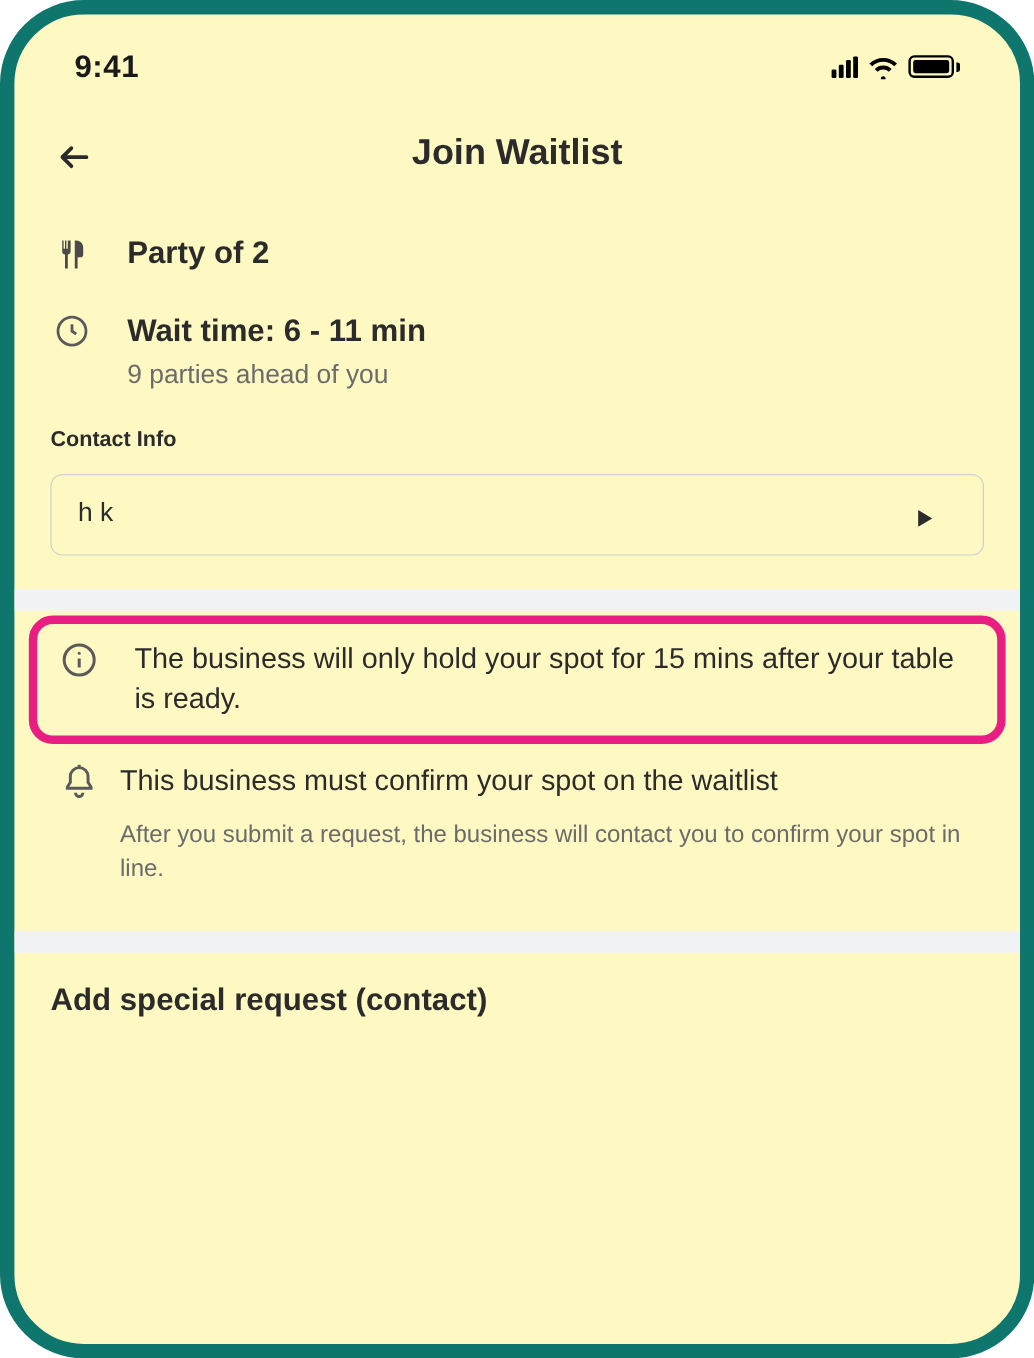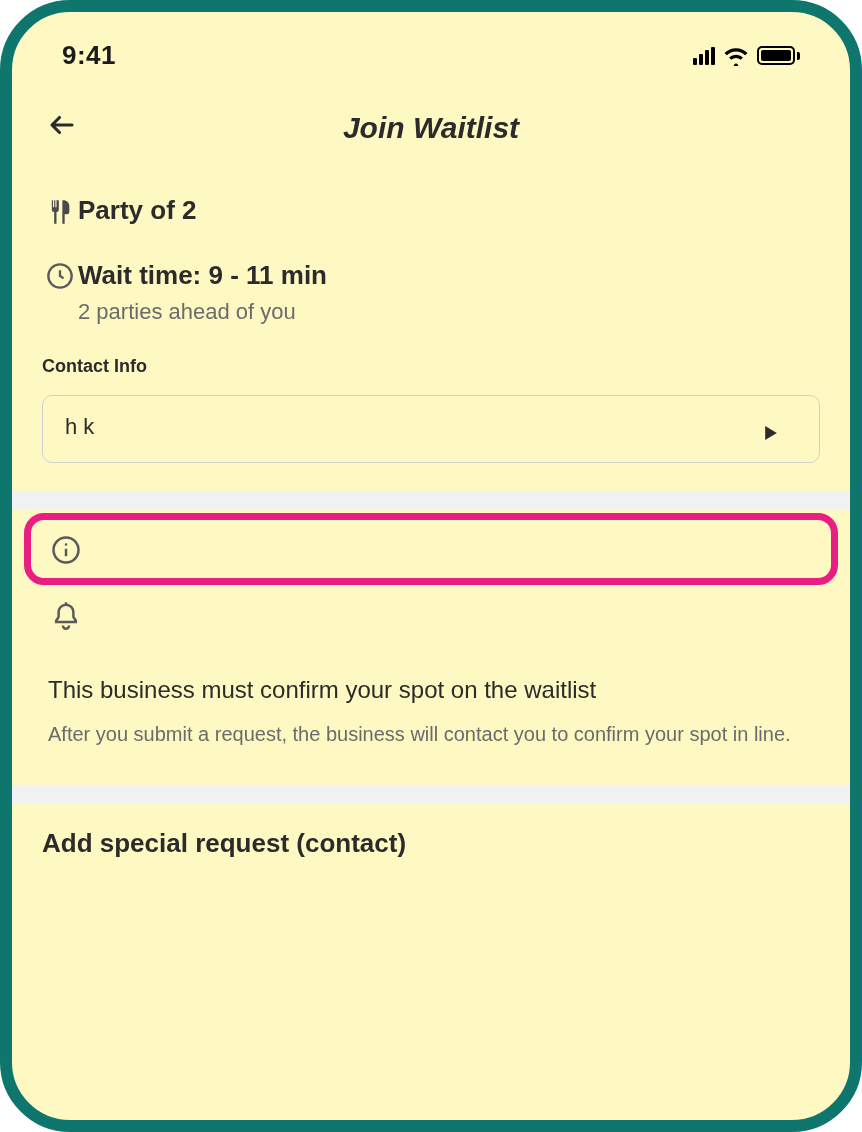--- a/index.html
+++ b/index.html
@@ -76,24 +76,23 @@
     }
     .battery-tip {
       width: 3px;
       height: 8px;
       background: #000;
       border-radius: 0 2px 2px 0;
       margin-left: 2px;
     }
     .header {
       display: flex;
-      align-items: flex-end;
+      align-items: flex-start;
       padding: 30px 30px 10px 30px;
       position: relative;
-      font-style: italic;
     }
     .back-button {
       position: absolute;
       left: 30px;
       width: 40px;
       height: 40px;
       display: flex;
       align-items: center;
       justify-content: center;
       cursor: pointer;
@@ -104,20 +103,21 @@
       font-size: 30px;
       font-weight: 700;
       color: #2b2b2b;
     }
     .content {
       padding: 40px 30px 0 30px;
     }
     .info-row {
       display: flex;
       align-items: flex-start;
+      gap: 28px;
       margin-bottom: 28px;
     }
     .info-icon {
       width: 36px;
       display: flex;
       justify-content: center;
       padding-top: 2px;
       color: #5a5a5a;
       flex-shrink: 0;
     }
@@ -198,23 +198,22 @@
     }
     .notice-text {
       flex: 1;
       font-size: 24px;
       color: #2b2b2b;
       line-height: 1.4;
     }
     .notice-block {
       display: flex;
       align-items: flex-start;
-      gap: 40px;
+      gap: 16px;
       padding: 16px 6px 10px 6px;
-      flex-direction: column;
     }
     .notice-title {
       font-size: 24px;
       color: #2b2b2b;
       line-height: 1.4;
       margin-bottom: 14px;
     }
     .notice-sub {
       font-size: 20px;
       color: #6b6b6b;
@@ -282,22 +281,22 @@
     </div>
 
     <div class="info-row">
       <div class="info-icon">
         <svg width="28" height="28" viewBox="0 0 24 24" fill="none" stroke="#5a5a5a" stroke-width="2">
           <circle cx="12" cy="12" r="10"></circle>
           <path d="M12 7v5l3 2"></path>
         </svg>
       </div>
       <div class="info-text">
-        <div class="info-title">Wait time: 9 - 11 min</div>
-        <div class="info-sub">2 parties ahead of you</div>
+        <div class="info-title">Wait time: 6 - 11 min</div>
+        <div class="info-sub">9 parties ahead of you</div>
       </div>
     </div>
 
     <div class="section-title">Contact Info</div>
     <div class="contact-card">
       <div>
         <div class="contact-name">h k</div>
       </div>
       <div class="chevron">
         <svg width="12" height="14" viewBox="0 0 10 12">
@@ -311,20 +310,21 @@
     <div class="notice-container">
       <div class="highlight-box"></div>
       <div class="notice-row">
         <div class="notice-icon">
           <svg width="30" height="30" viewBox="0 0 24 24" fill="none" stroke="#5a5a5a" stroke-width="2">
             <circle cx="12" cy="12" r="10"></circle>
             <line x1="12" y1="11" x2="12" y2="17"></line>
             <circle cx="12" cy="7.5" r="1" fill="#5a5a5a" stroke="none"></circle>
           </svg>
         </div>
+        <div class="notice-text">The business will only hold your spot for 15 mins after your table is ready.</div>
       </div>
     </div>
 
     <div class="notice-block">
       <div class="notice-icon">
         <svg width="30" height="32" viewBox="0 0 24 26" fill="none" stroke="#5a5a5a" stroke-width="2">
           <path d="M12 3a6 6 0 0 0-6 6v4l-2 3v1h16v-1l-2-3V9a6 6 0 0 0-6-6z"></path>
           <path d="M9.5 20a2.5 2.5 0 0 0 5 0"></path>
           <line x1="12" y1="1" x2="12" y2="3"></line>
         </svg>

